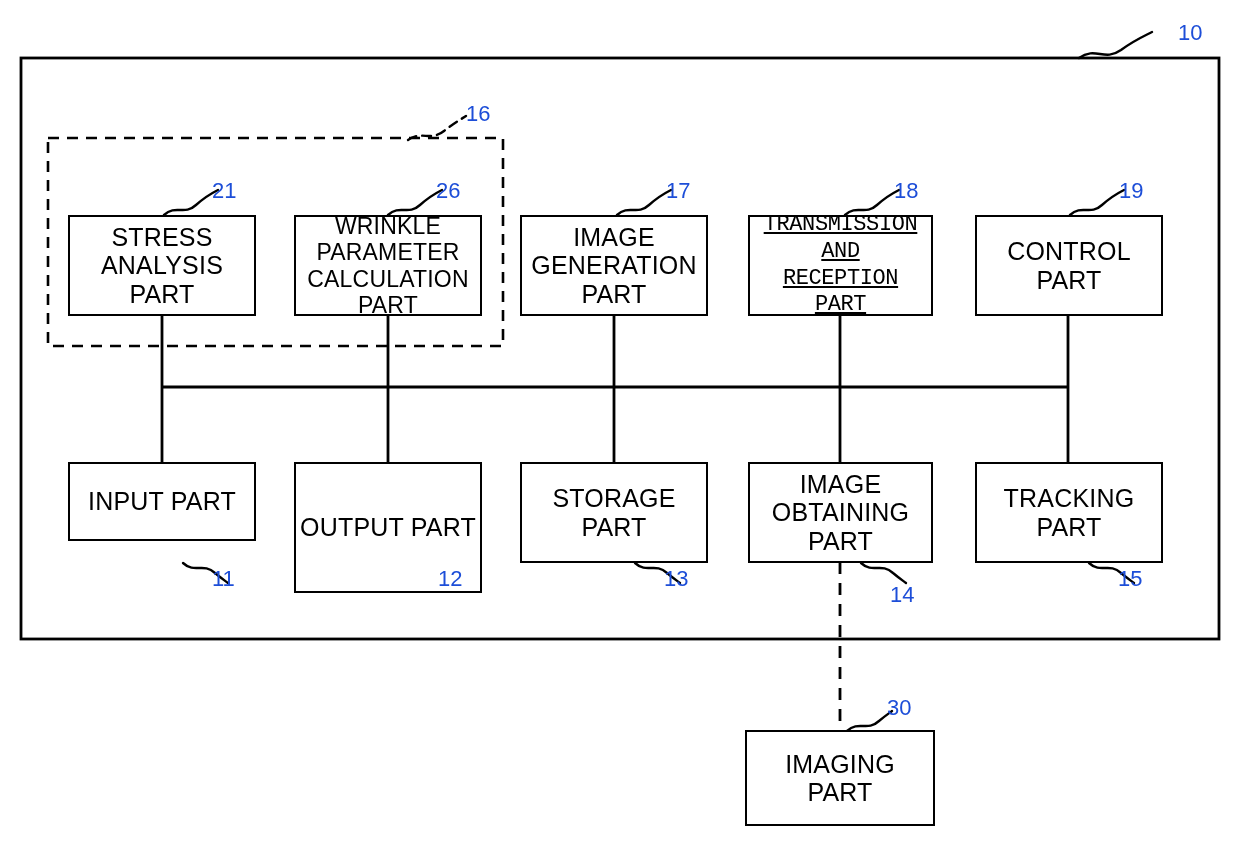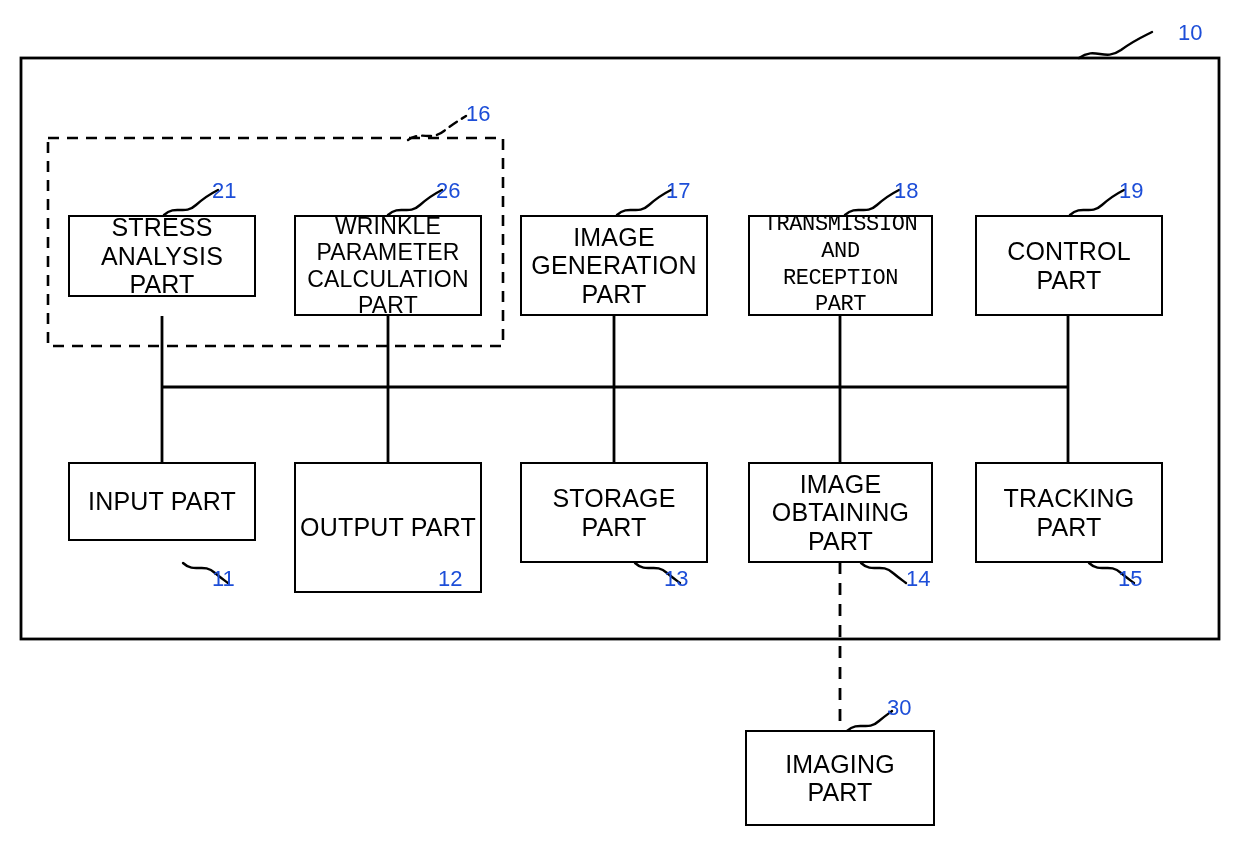--- a/index.html
+++ b/index.html
@@ -42,20 +42,21 @@
     line-height: 1.14;
     letter-spacing: 0.2px;
     white-space: pre-line;
     padding: 0 4px;
   }
   .blk.mono .blk-label {
     font-family: "Liberation Mono", "DejaVu Sans Mono", monospace;
     font-size: 22px;
     line-height: 1.22;
     letter-spacing: -0.4px;
+    text-decoration: underline;
   }
   .ref {
     position: absolute;
     font-family: "Liberation Sans", sans-serif;
     font-size: 22px;
     line-height: 1;
     color: #1d4ed8;
     white-space: nowrap;
   }
 </style>
@@ -98,21 +99,21 @@
 
     <path d="M 183 563 C 195 574 203 562 215 573 C 221 578 224 580 228 583" fill="none" stroke="#000" stroke-width="2.4" stroke-linecap="round"></path>
     <path d="M 409 563 C 421 574 429 562 441 573 C 447 578 450 580 454 583" fill="none" stroke="#000" stroke-width="2.4" stroke-linecap="round"></path>
     <path d="M 635 563 C 647 574 655 562 667 573 C 673 578 676 580 680 583" fill="none" stroke="#000" stroke-width="2.4" stroke-linecap="round"></path>
     <path d="M 861 563 C 873 574 881 562 893 573 C 899 578 902 580 906 583" fill="none" stroke="#000" stroke-width="2.4" stroke-linecap="round"></path>
     <path d="M 1089 563 C 1101 574 1109 562 1121 573 C 1127 578 1130 580 1134 583" fill="none" stroke="#000" stroke-width="2.4" stroke-linecap="round"></path>
 
     <path d="M 847 731 C 859 720 867 732 879 721 C 885 716 888 714 892 711" fill="none" stroke="#000" stroke-width="2.4" stroke-linecap="round"></path>
   </svg>
 
-  <div class="blk" style="left:68px; top:215px; width:188px; height:82px;">
+  <div class="blk" style="left:68px; top:215px; width:188px; height:101px;">
     <span class="blk-label">STRESS
 ANALYSIS
 PART</span>
   </div>
 
   <div class="blk" style="left:294px; top:215px; width:188px; height:101px;">
     <span class="blk-label" style="font-size:23px;">WRINKLE
 PARAMETER
 CALCULATION
 PART</span>
@@ -169,18 +170,18 @@
 
   <span class="ref" style="left:212px; top:180px;">21</span>
   <span class="ref" style="left:436px; top:180px;">26</span>
   <span class="ref" style="left:666px; top:180px;">17</span>
   <span class="ref" style="left:894px; top:180px;">18</span>
   <span class="ref" style="left:1119px; top:180px;">19</span>
 
   <span class="ref" style="left:212px; top:568px;">11</span>
   <span class="ref" style="left:438px; top:568px;">12</span>
   <span class="ref" style="left:664px; top:568px;">13</span>
-  <span class="ref" style="left:890px; top:568px;margin-left:16px;">14</span>
+  <span class="ref" style="left:890px; top:584px;">14</span>
   <span class="ref" style="left:1118px; top:568px;">15</span>
 
   <span class="ref" style="left:887px; top:697px;">30</span>
 
 </div>
 
 </body></html>

